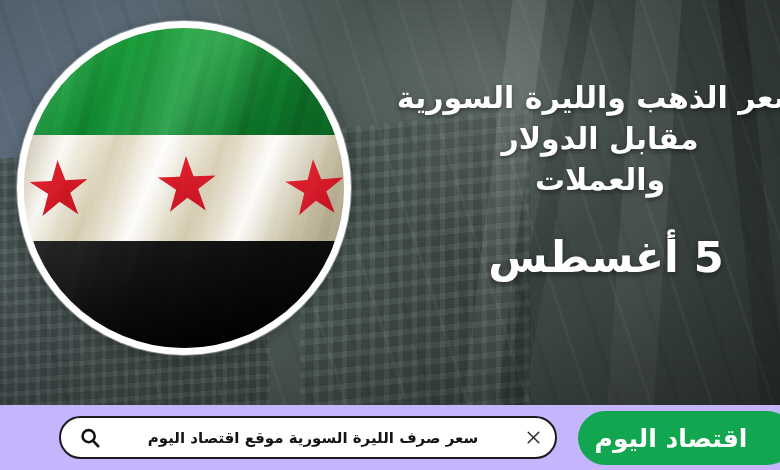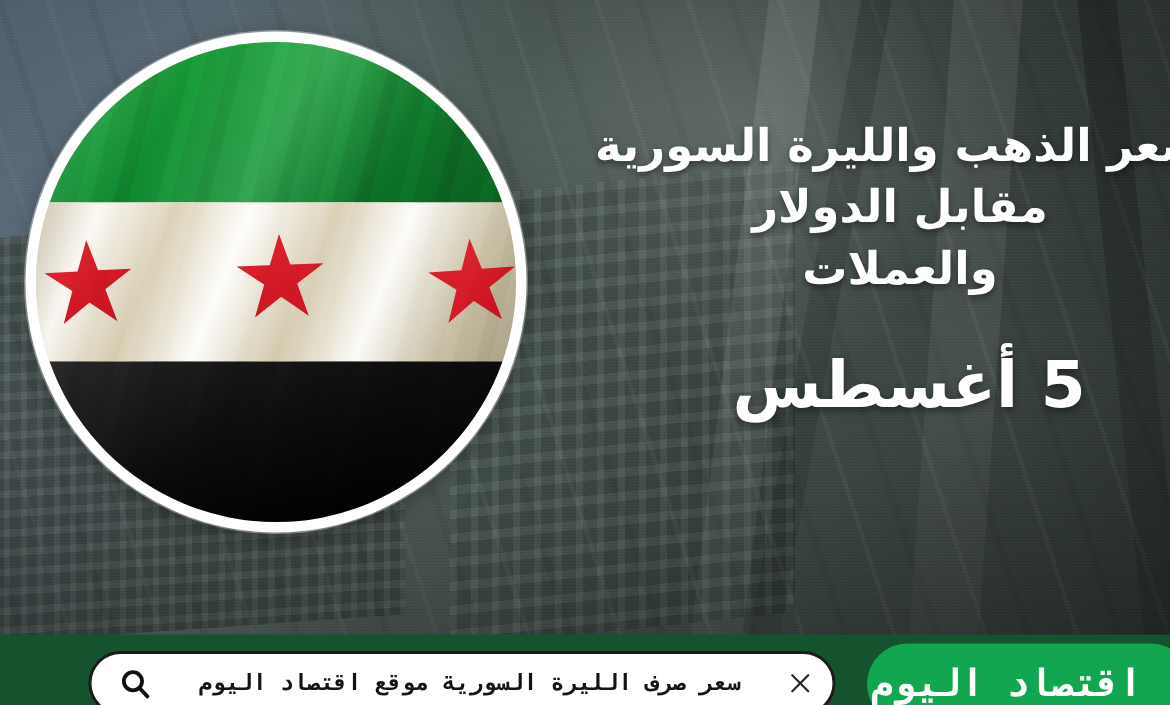--- a/index.html
+++ b/index.html
@@ -186,23 +186,22 @@
     font-weight: bold;
     line-height: 1.1;
     text-shadow: 0 2px 6px rgba(0,0,0,.45);
     white-space: nowrap;
   }
 
   
   .bottom-bar {
     position: absolute;
     left: 0; right: 0; bottom: 0;
-    height: 47px;
-    background: #14532d;
-    font-family: Liberation Mono, monospace;
+    height: 65px;
+    background: #c4b5fd;
   }
   .search-box {
     position: absolute;
     left: 59px; top: 11px;
     width: 498px; height: 43px;
     background: #ffffff;
     border: 2px solid #1c1c1c;
     border-radius: 22px;
     display: flex;
     align-items: center;

